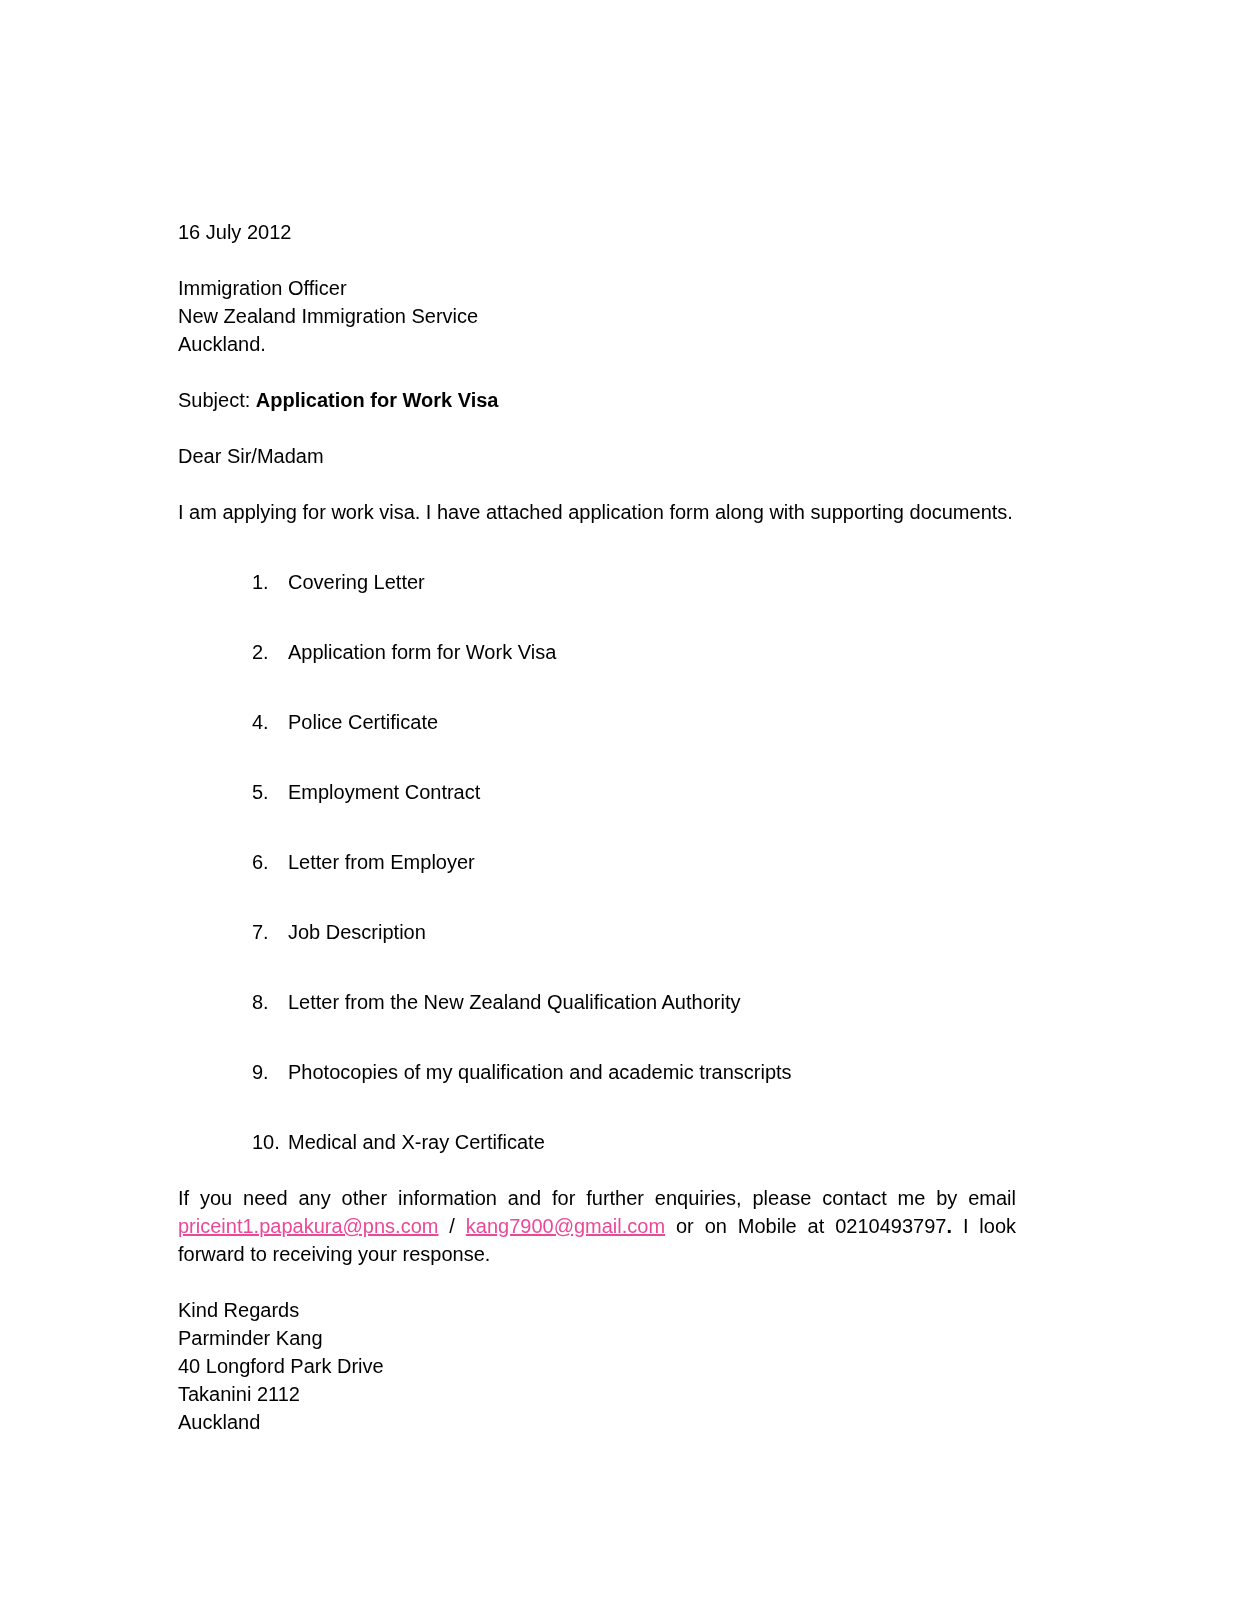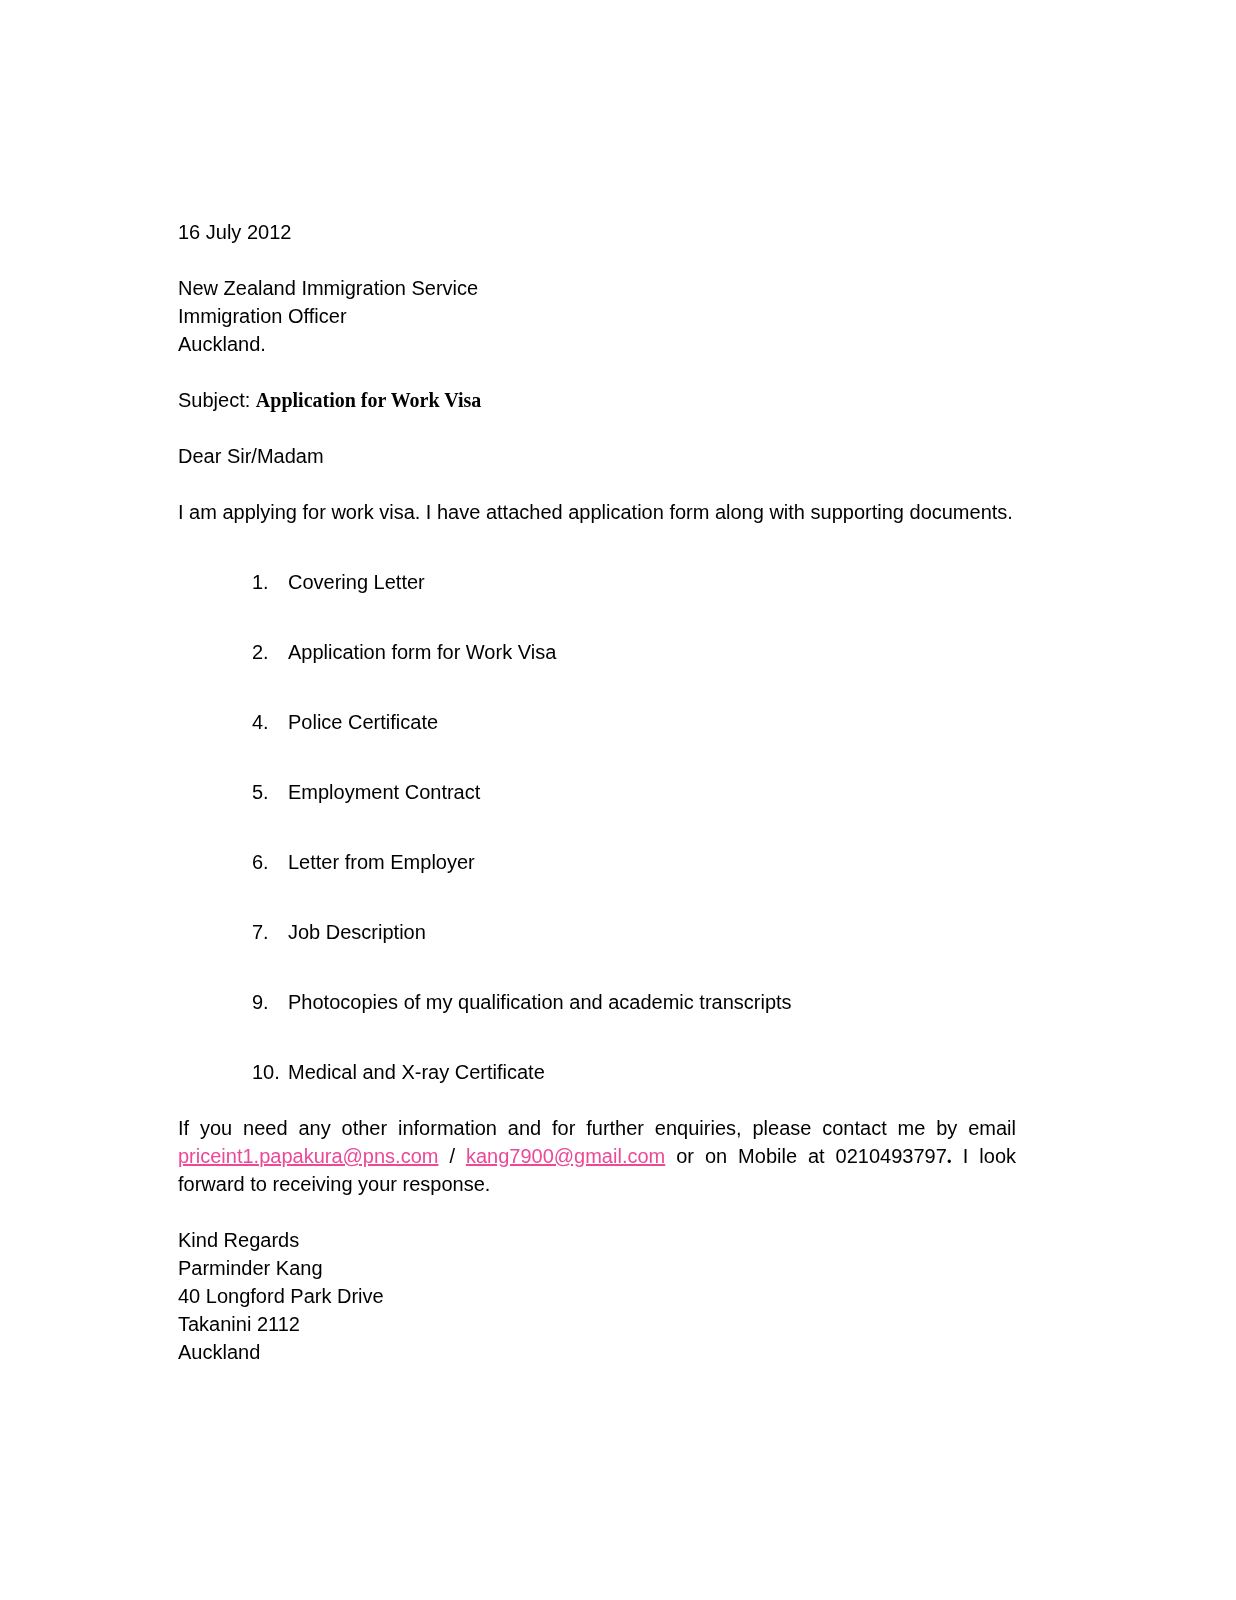--- a/index.html
+++ b/index.html
@@ -26,21 +26,21 @@
     font-size: 20px;
     line-height: 28px;
   }
   .block {
     margin: 0 0 28px 0;
   }
   .para.justify {
     text-align: justify;
     text-align-last: left;
   }
-  .bold { font-weight: bold; font-family: Liberation Serif, serif; }
+  .bold { font-weight: bold; }
   a.email-link {
     color: #ec4899;
     text-decoration: underline;
     cursor: pointer;
   }
   .attachment-list {
     margin: 0 0 28px 0;
   }
   .list-row {
     font-size: 20px;
@@ -58,38 +58,39 @@
   }
 </style>
 </head>
 <body>
 
 <div class="page">
 
   <div class="line block">16 July 2012</div>
 
   <div class="block">
+    <div class="line">Immigration Officer</div>
     <div class="line">New Zealand Immigration Service</div>
-    <div class="line">Immigration Officer</div>
     <div class="line">Auckland.</div>
   </div>
 
   <div class="line block"><span>Subject: </span><span class="bold">Application for Work Visa</span></div>
 
   <div class="line block">Dear Sir/Madam</div>
 
   <div class="para justify block">I am applying for work visa. I have attached application form along with supporting documents.</div>
 
   <div class="attachment-list">
     <div class="list-row"><span class="num">1.</span><span>Covering Letter</span></div>
     <div class="list-row"><span class="num">2.</span><span>Application form for Work Visa</span></div>
     <div class="list-row"><span class="num">4.</span><span>Police Certificate</span></div>
     <div class="list-row"><span class="num">5.</span><span>Employment Contract</span></div>
     <div class="list-row"><span class="num">6.</span><span>Letter from Employer</span></div>
     <div class="list-row"><span class="num">7.</span><span>Job Description</span></div>
+    <div class="list-row"><span class="num">8.</span><span>Letter from the New Zealand Qualification Authority</span></div>
     <div class="list-row"><span class="num">9.</span><span>Photocopies of my qualification and academic transcripts</span></div>
     <div class="list-row"><span class="num">10.</span><span>Medical and X-ray Certificate</span></div>
   </div>
 
   <div class="para justify block"><span>If you need any other information and for further enquiries, please contact me by email </span><a class="email-link">priceint1.papakura@pns.com</a><span> / </span><a class="email-link">kang7900@gmail.com</a><span> or on Mobile at 0210493797</span><span class="bold">.</span><span> I look forward to receiving your response.</span></div>
 
   <div class="signature-block">
     <span class="line">Kind Regards</span>
     <span class="line">Parminder Kang</span>
     <span class="line">40 Longford Park Drive</span>

